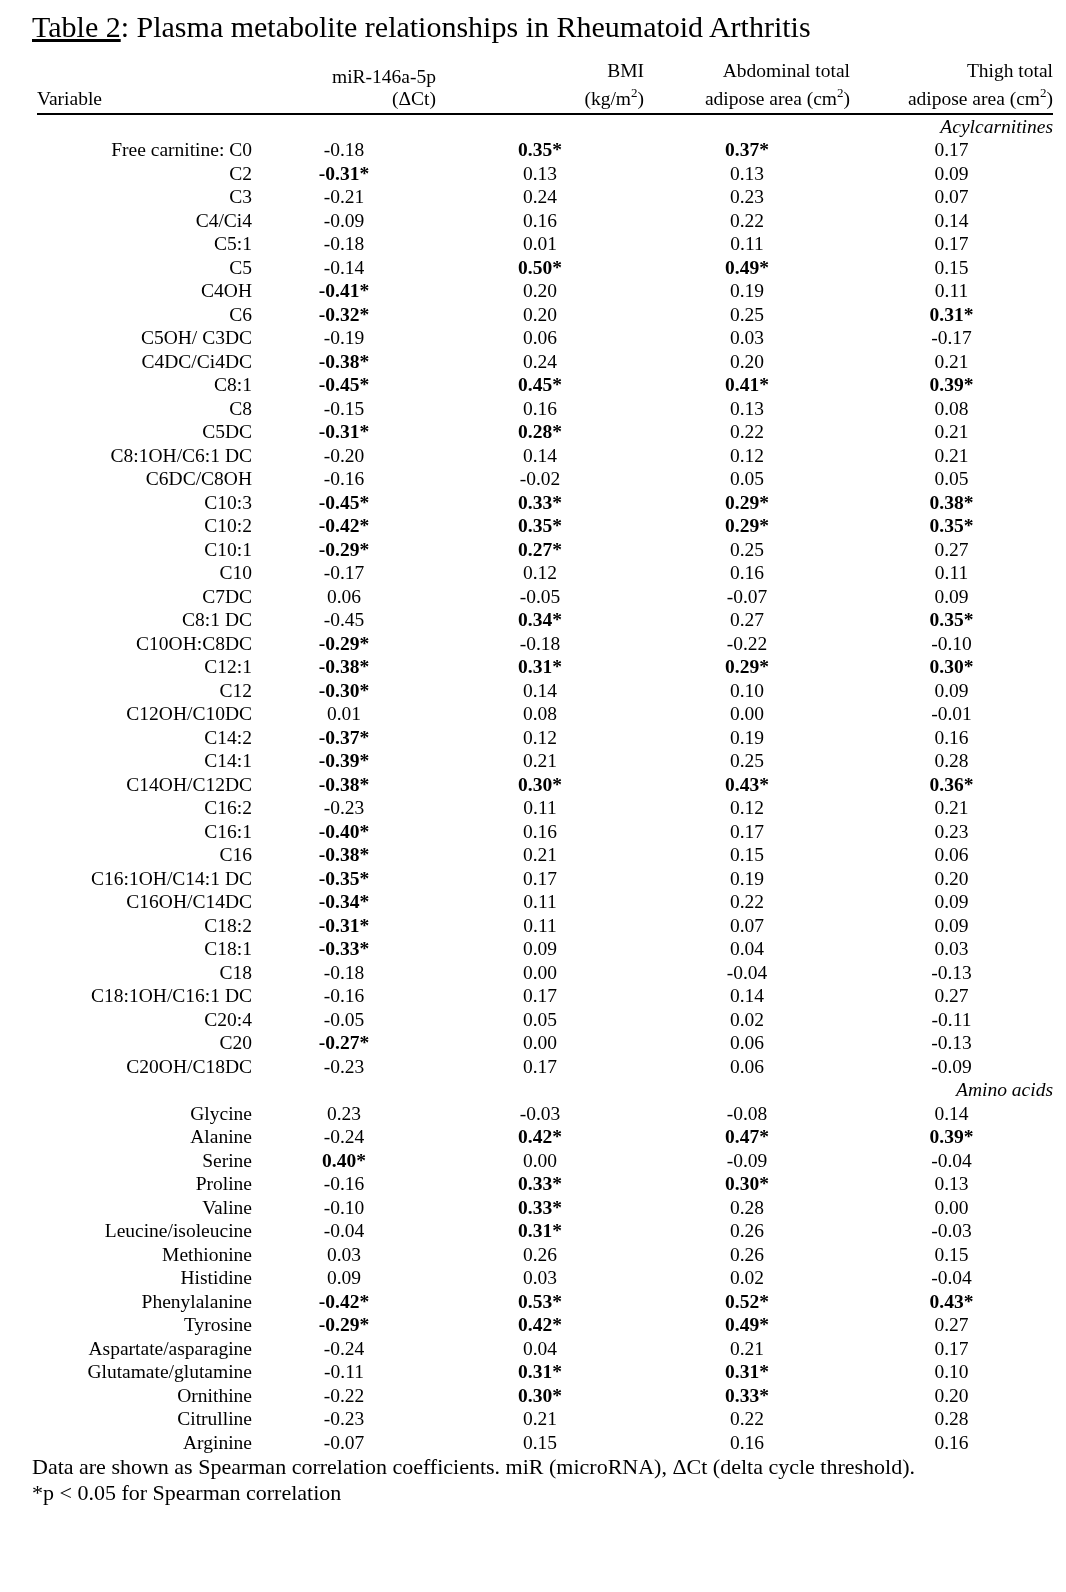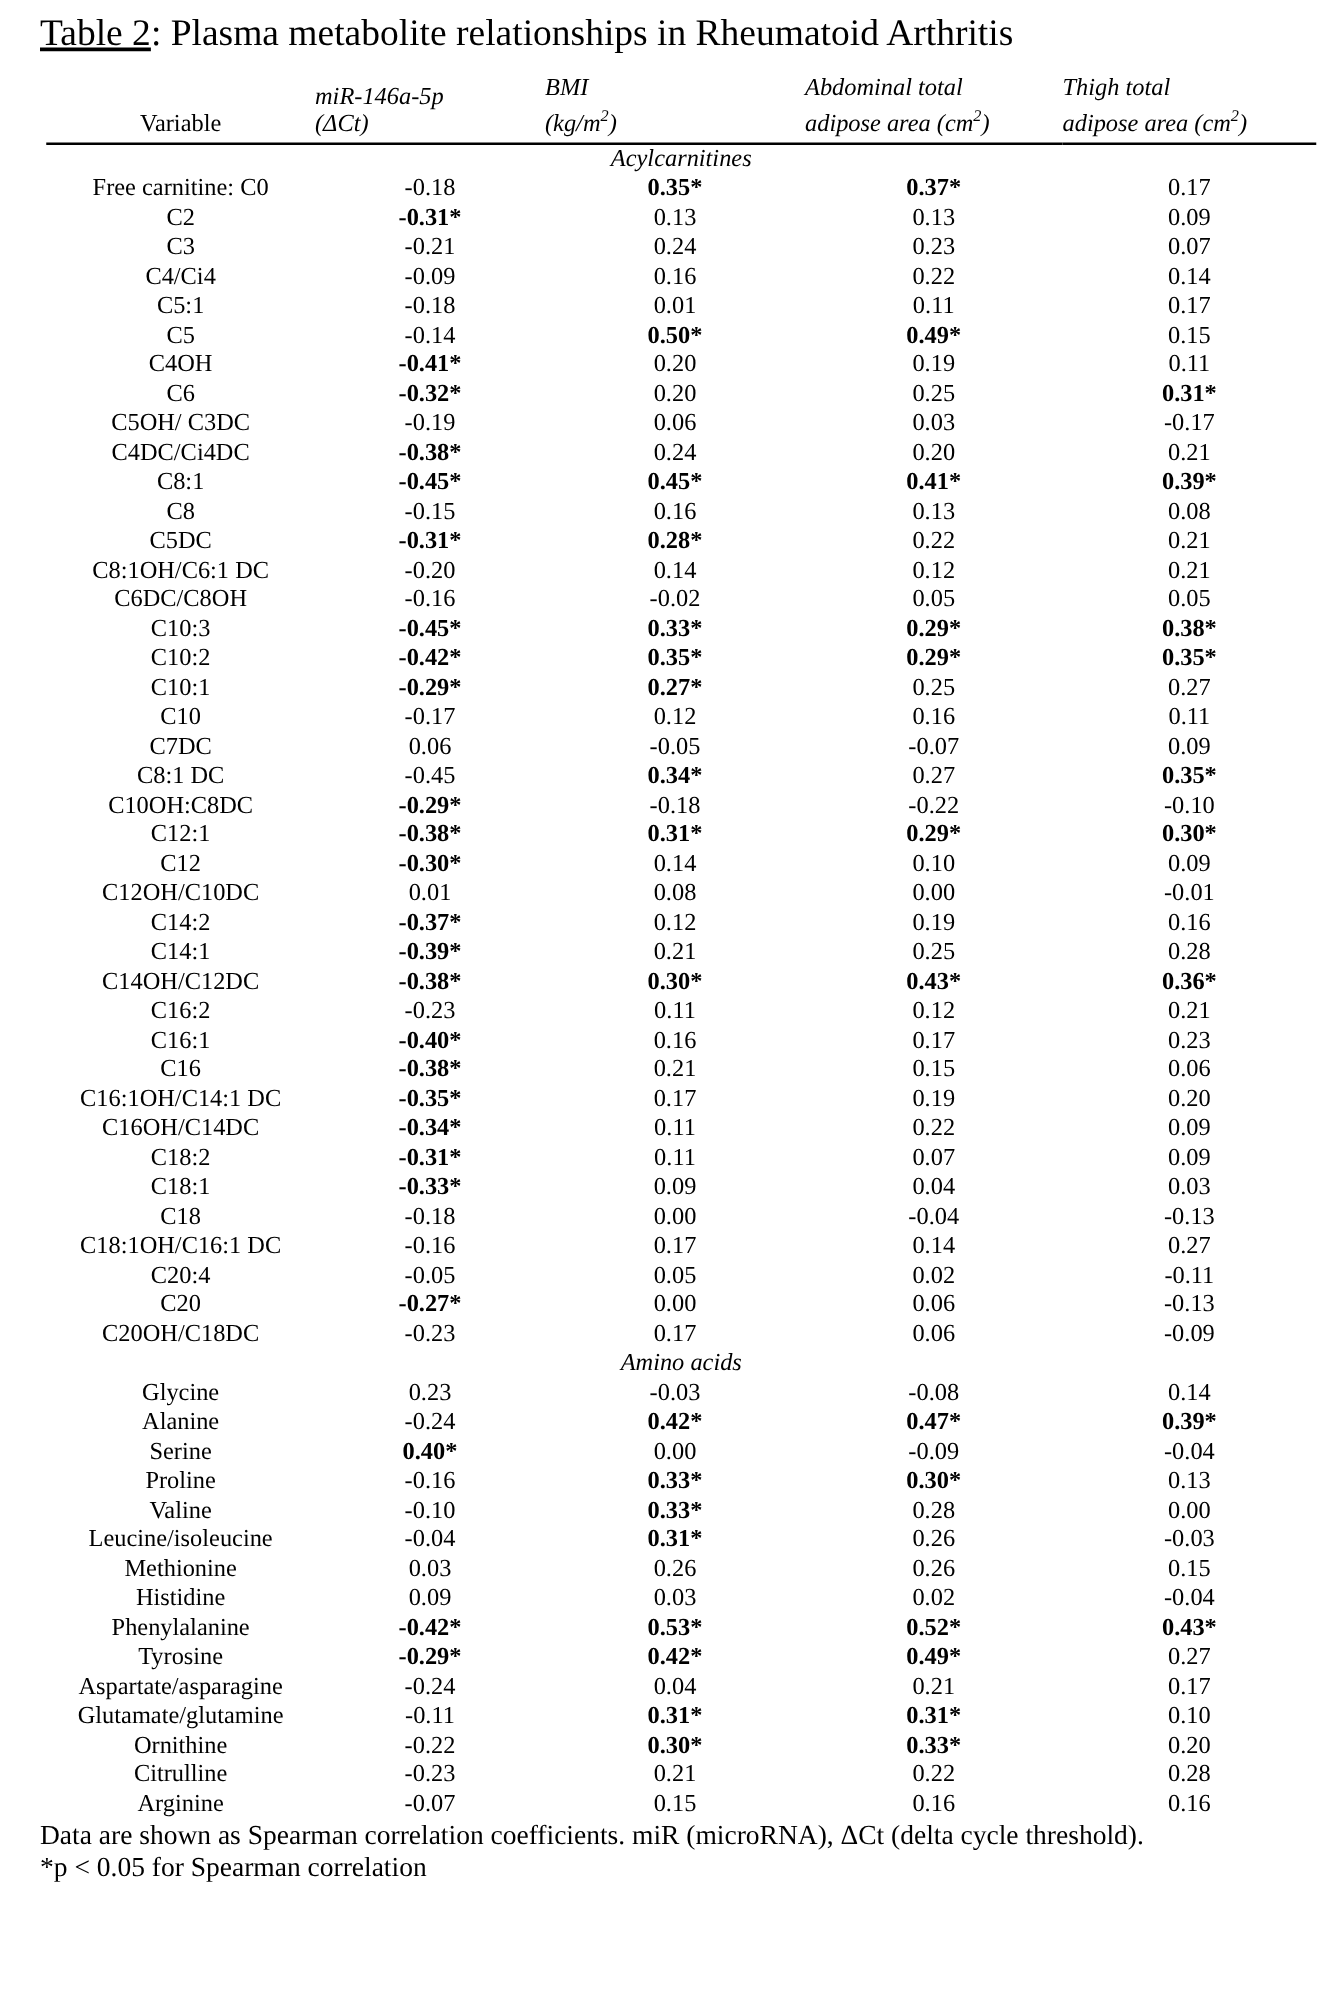--- a/index.html
+++ b/index.html
@@ -37,32 +37,32 @@
   col.c-4 { width: 203px; }
   thead tr { border-bottom: 2.5px solid #000; }
   th {
     font-weight: normal;
     font-size: 19.5px;
     line-height: 22px;
     vertical-align: bottom;
     padding: 0 0 3px 0;
     white-space: nowrap;
   }
-  th.var { text-align: center; }
-  th.num { text-align: left; font-style: italic; }
+  th.var { text-align: left; }
+  th.num { text-align: right; }
   sup { font-size: 13px; }
   td {
     font-size: 19.5px;
     height: 23.5px;
     line-height: 23.5px;
     padding: 0;
     white-space: nowrap;
     overflow: hidden;
   }
-  td.var { text-align: center; margin-top: 36px; }
+  td.var { text-align: right; margin-top: 36px; }
   td.num { text-align: center; }
   td.sig { font-weight: bold; }
   td.section { font-style: italic; }
   .footnote {
     font-size: 22px;
     line-height: 26px;
     margin-left: 20px;
     white-space: nowrap;
   }
 </style>

